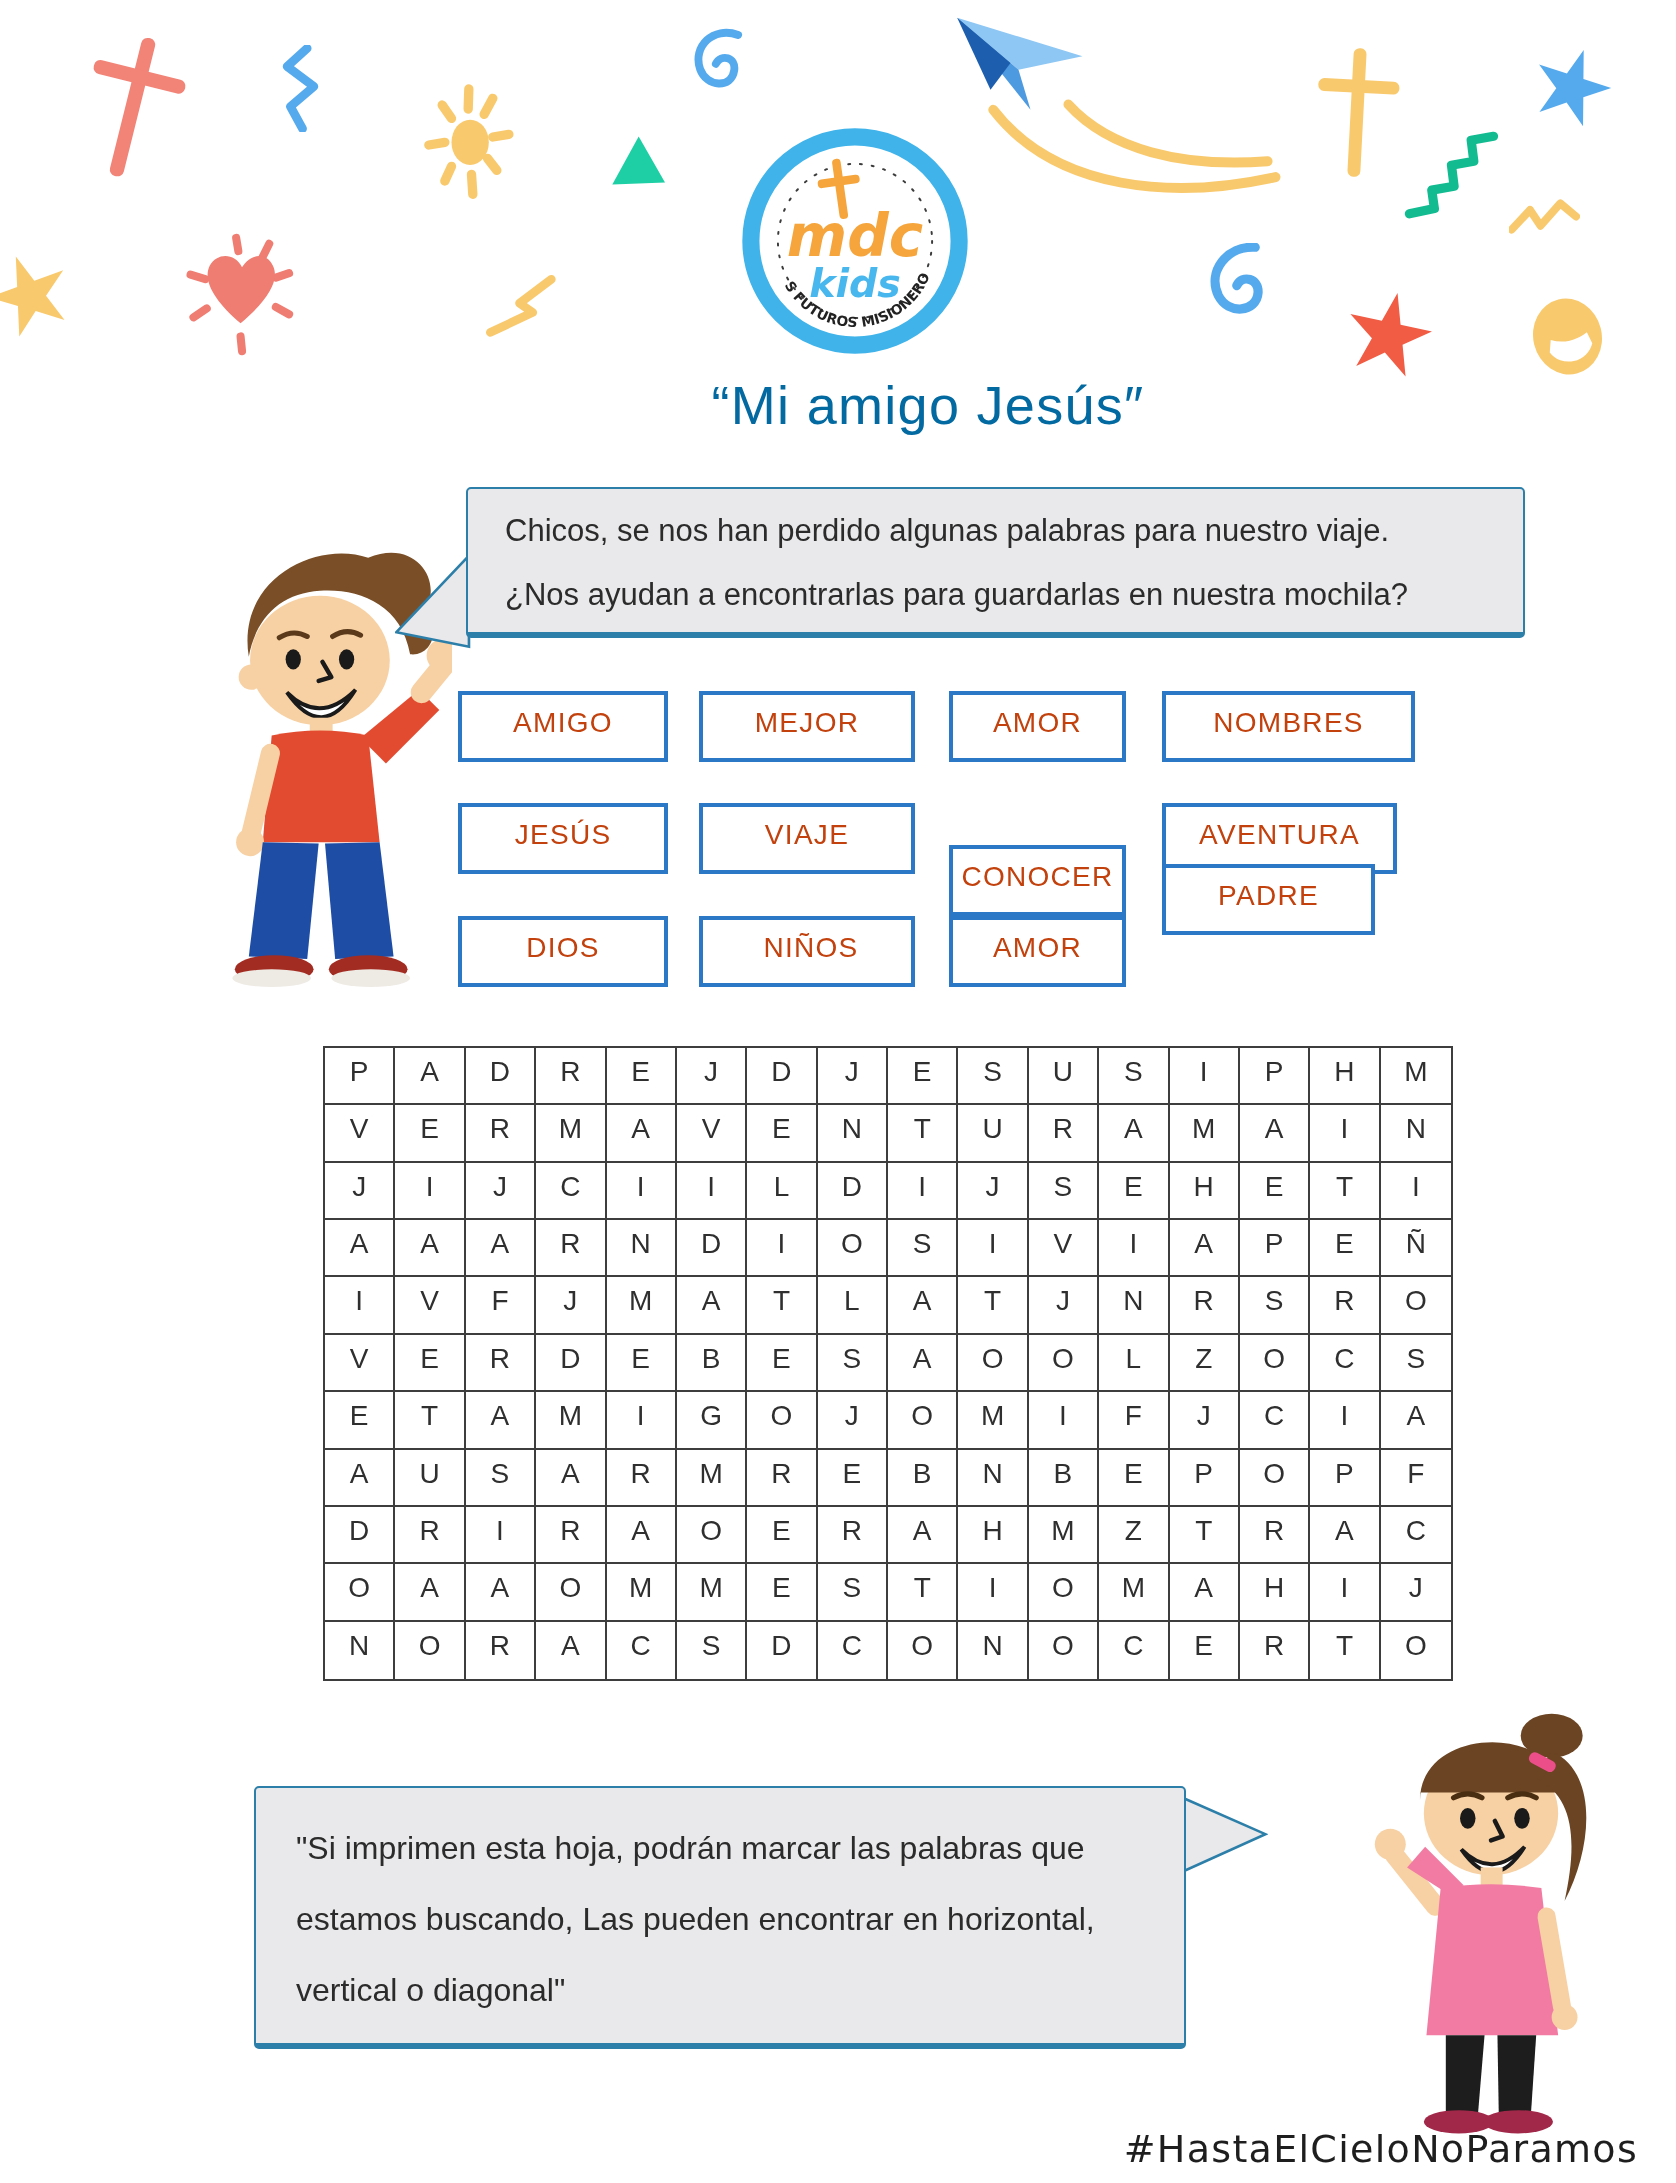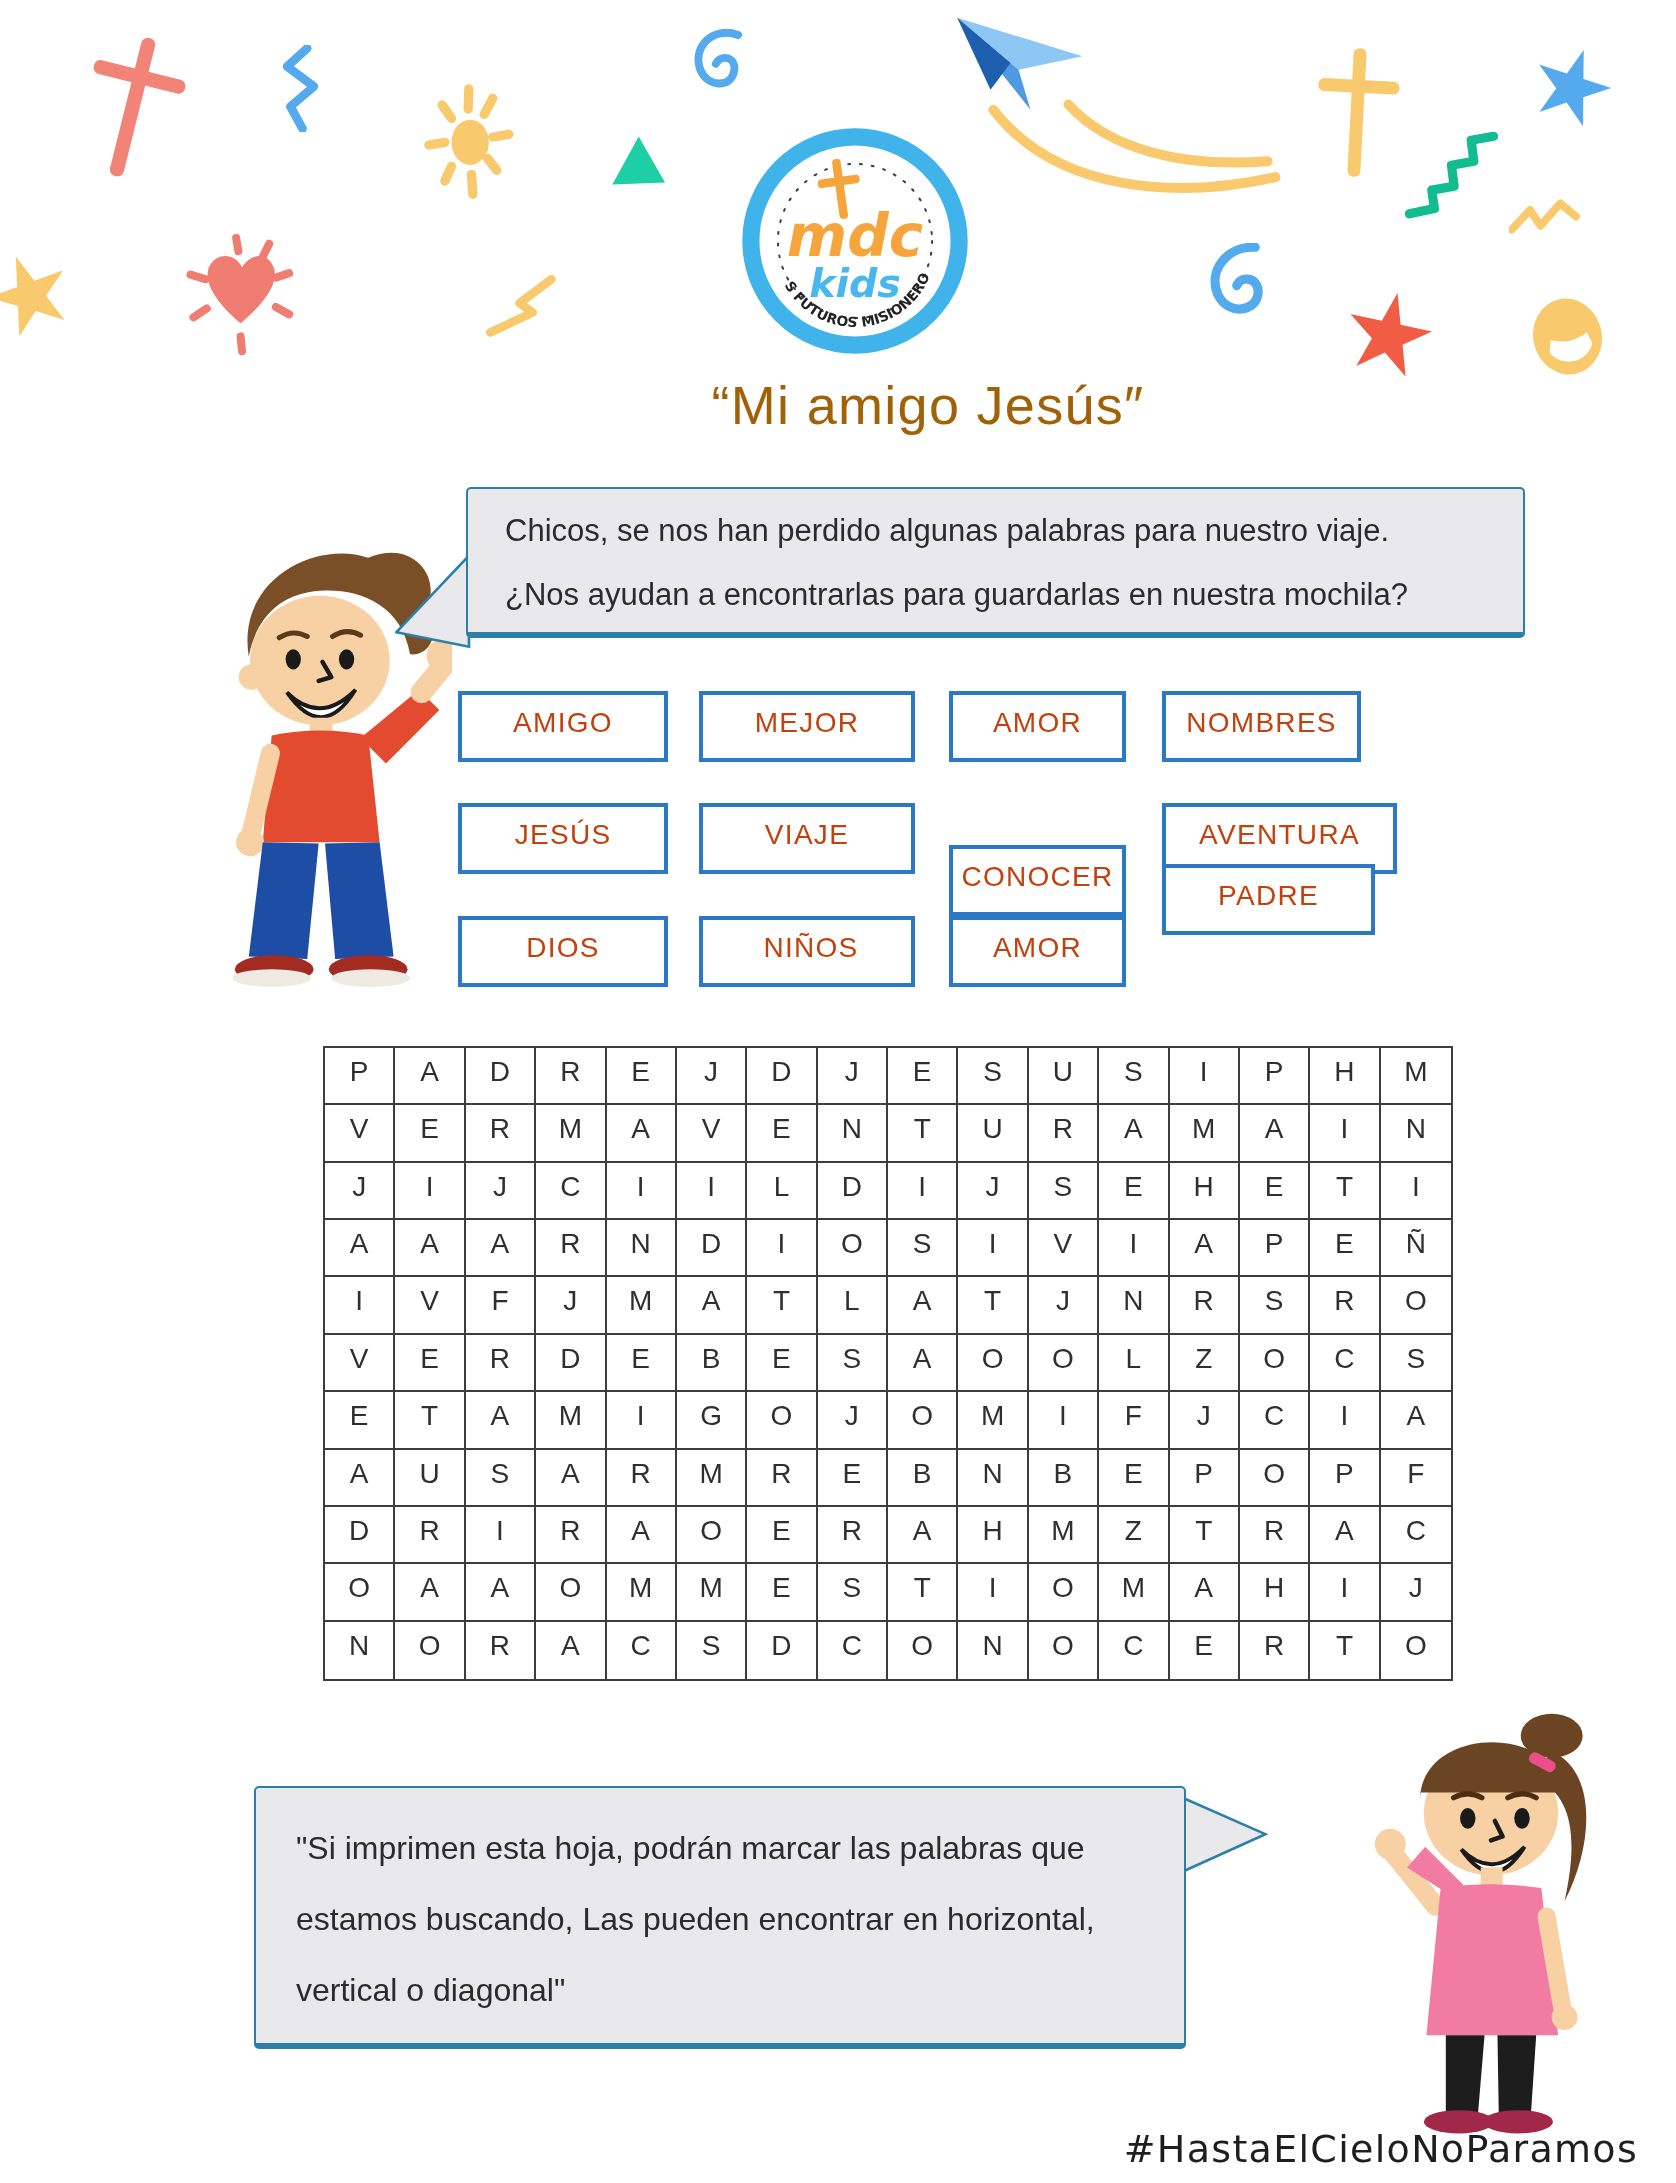--- a/index.html
+++ b/index.html
@@ -5,21 +5,21 @@
   html,body{margin:0;padding:0;background:#ffffff;}
   body{width:1676px;height:2183px;position:relative;font-family:"Liberation Sans",sans-serif;}
   .page{position:absolute;inset:0;overflow:hidden;background:#ffffff;}
   .doodle{position:absolute;}
 
   
   .logo{position:absolute;left:741px;top:127px;width:228px;height:228px;}
 
   
   .title{position:absolute;left:565px;top:374px;width:726px;text-align:center;
-         font-size:54px;font-weight:400;color:#a16207;letter-spacing:1.3px;}
+         font-size:54px;font-weight:400;color:#0369a1;letter-spacing:1.3px;}
 
   
   .bubble{position:absolute;background:#e9e8ea;border:2.6px solid #2c7fa9;border-bottom-width:6px;
           border-radius:5px;box-sizing:border-box;color:#2b2b2b;z-index:3;}
   .bubble p{margin:0;font-weight:300;}
   .bubble-top{left:466px;top:487px;width:1059px;height:151px;padding:24px 37px;}
   .bubble-top p{font-size:31px;}
   .bubble-top p + p{margin-top:28px;}
   .bubble-bottom{left:254px;top:1786px;width:932px;height:263px;padding:25px 40px;}
   .bubble-bottom p{font-size:32px;line-height:71px;}
@@ -214,21 +214,21 @@
   <div id="word-bank">
       <div class="word-box" style="left: 458px; top: 691px; width: 210px;">
         <span>AMIGO</span>
       </div>
       <div class="word-box" style="left: 699px; top: 691px; width: 216px;">
         <span>MEJOR</span>
       </div>
       <div class="word-box" style="left: 949px; top: 691px; width: 177px;">
         <span>AMOR</span>
       </div>
-      <div class="word-box" style="left: 1162px; top: 691px; width: 199px;">
+      <div class="word-box" style="left: 1162px; top: 691px; width: 253px;">
         <span>NOMBRES</span>
       </div>
       <div class="word-box" style="left: 458px; top: 803px; width: 210px;">
         <span>JESÚS</span>
       </div>
       <div class="word-box" style="left: 699px; top: 803px; width: 216px;">
         <span>VIAJE</span>
       </div>
       <div class="word-box" style="left: 949px; top: 845px; width: 177px;">
         <span>CONOCER</span>

